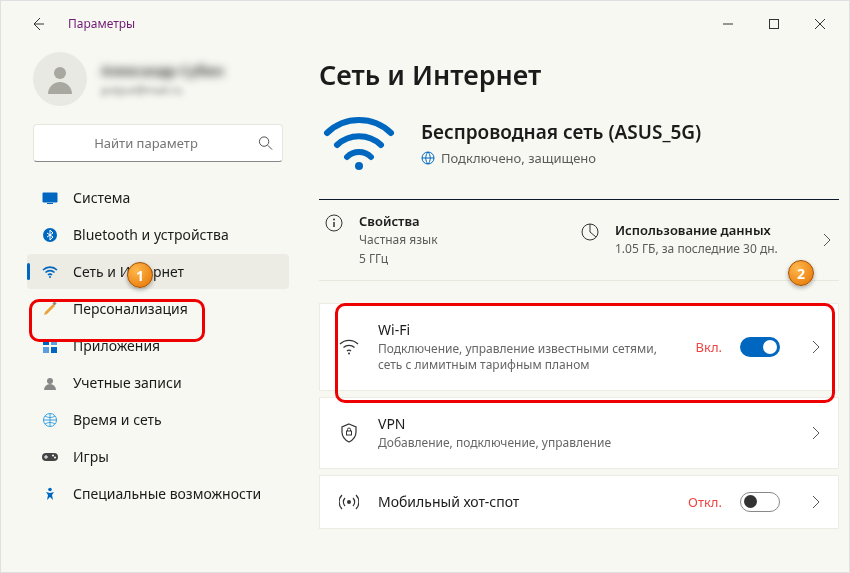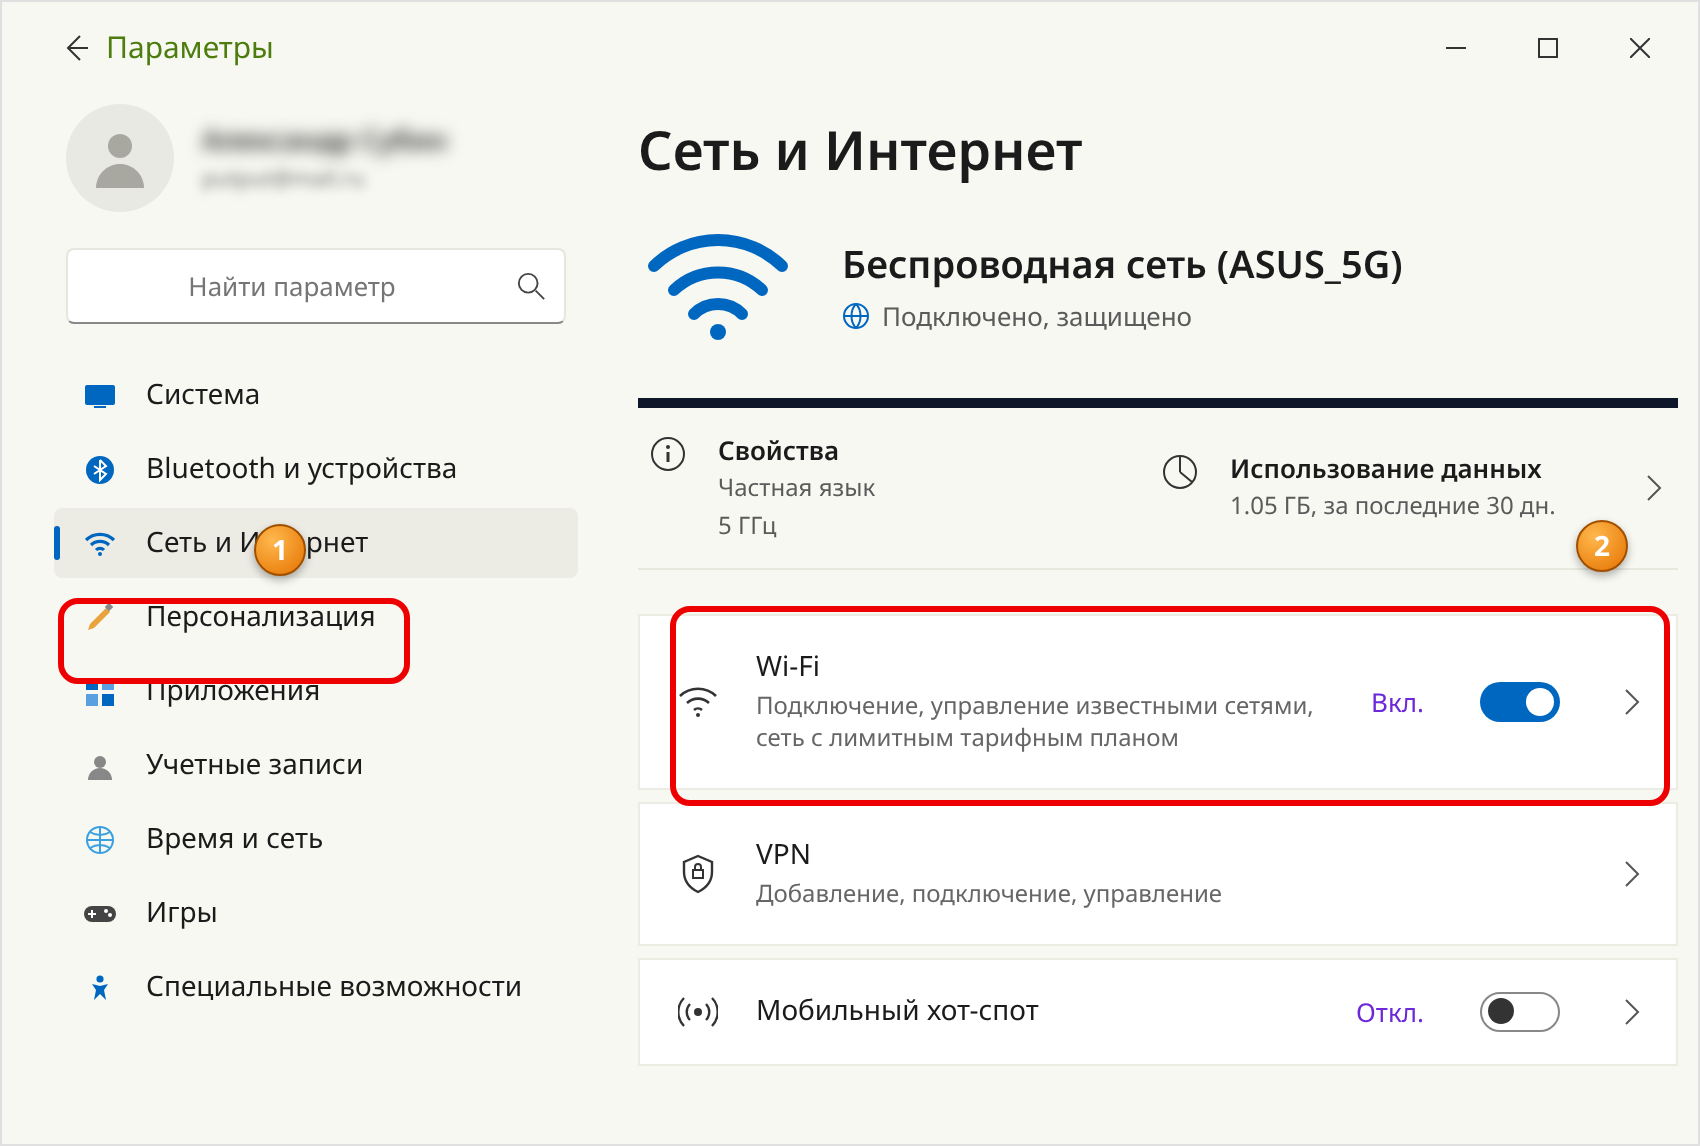--- a/index.html
+++ b/index.html
@@ -1,20 +1,20 @@
 <!DOCTYPE html>
 <html><head>
 <meta charset="utf-8">
 <style>
   * { box-sizing: border-box; margin: 0; padding: 0; font-family: "Segoe UI", system-ui, sans-serif; }
   body { width: 850px; height: 573px; background: #f8f8f3; overflow: hidden; position: relative; border: 1px solid #e0e0e0; }
 
   .titlebar { height: 45px; display: flex; align-items: center; padding: 0 6px; }
   .titlebar .back { width: 30px; height: 30px; display: flex; align-items: center; justify-content: center; margin-left: 16px; cursor: pointer; }
-  .titlebar .title { font-size: 15px; margin-left: 0; color: #4d7c0f; }
+  .titlebar .title { font-size: 12px; margin-left: 15px; color: #701a75; }
   .win-controls { margin-left: auto; display: flex; gap: 0; }
   .win-controls div { width: 46px; height: 32px; display: flex; align-items: center; justify-content: center; color: #333; cursor: pointer; }
 
   .content { display: flex; height: calc(100% - 45px); }
 
   .sidebar { width: 300px; padding: 0 12px 0 26px; display: flex; flex-direction: column; }
   .profile { display: flex; align-items: center; gap: 14px; padding: 6px 6px 18px 6px; }
   .avatar { width: 54px; height: 54px; border-radius: 50%; background: #e9e9e4; display: flex; align-items: center; justify-content: center; }
   .avatar svg { fill: #a8a8a0; }
   .profile-text .name { filter: blur(4px); font-weight: 600; color: #2b2b2b; font-size: 14px; }
@@ -39,33 +39,33 @@
   .badge-2 { left: 787px; top: 259px; }
 
   .main { flex: 1; padding: 10px 10px 0 18px; overflow: hidden; }
   .page-title { font-size: 27px; font-weight: 600; margin-bottom: 22px; color: #1b1b1b; }
 
   .wifi-hero { display: flex; align-items: center; gap: 26px; margin-bottom: 28px; padding-left: 4px; }
   .wifi-big { color: #0067c0; }
   .wifi-hero-text .t1 { font-size: 19px; font-weight: 600; color: #1b1b1b; }
   .wifi-hero-text .t2 { font-size: 13px; color: #5b5b5b; margin-top: 4px; display: flex; align-items: center; gap: 6px; }
 
-  .info-row { display: flex; align-items: center; border-top: 5px solid #0f172a; border-bottom: 1px solid #e8e8df; padding: 12px 4px; margin-bottom: 22px; position: relative; }
+  .info-row { display: flex; align-items: center; border-top: 1px solid #0f172a; border-bottom: 1px solid #e8e8df; padding: 12px 4px; margin-bottom: 22px; position: relative; }
   .info-cell { display: flex; align-items: flex-start; gap: 14px; flex: 1; }
   .info-cell .ict { width: 22px; display:flex; justify-content:center; margin-top:2px; color:#333; }
   .info-cell .txt .t1 { font-size: 13px; font-weight: 600; color: #1b1b1b; }
   .info-cell .txt .t2 { font-size: 12px; color: #5b5b5b; line-height: 1.4; margin-top: 2px; }
   .info-row .chev { position: absolute; right: 8px; top: 50%; transform: translateY(-50%); color: #555; }
 
   .card { background: #fff; border: 1px solid #ecece3; border-radius: 0; padding: 16px 18px; display: flex; align-items: center; gap: 18px; margin-bottom: 6px; cursor: pointer; position: relative; }
   .card .ict { width: 22px; display:flex; justify-content:center; color:#333; }
   .card .txt { flex: 1; }
   .card .txt .t1 { font-size: 14px; color: #1b1b1b; }
   .card .txt .t2 { font-size: 12px; color: #666; line-height: 1.4; margin-top: 2px; }
-  .card .state { font-size: 13px; color: #6d28d9; margin-right: 10px; }
+  .card .state { font-size: 13px; color: #ef4444; }
   .toggle { width: 40px; height: 20px; border-radius: 10px; position: relative; }
   .toggle.on { background: #0067c0; }
   .toggle.on::after { content:''; position:absolute; right:3px; top:3px; width:14px; height:14px; background:#fff; border-radius:50%; }
   .toggle.off { background: #fff; border:1px solid #888; }
   .toggle.off::after { content:''; position:absolute; left:3px; top:2px; width:13px; height:13px; background:#333; border-radius:50%; }
   .card .chev { margin-left: 14px; color: #555; }
 
   svg { display: block; }
 </style>
 </head>

